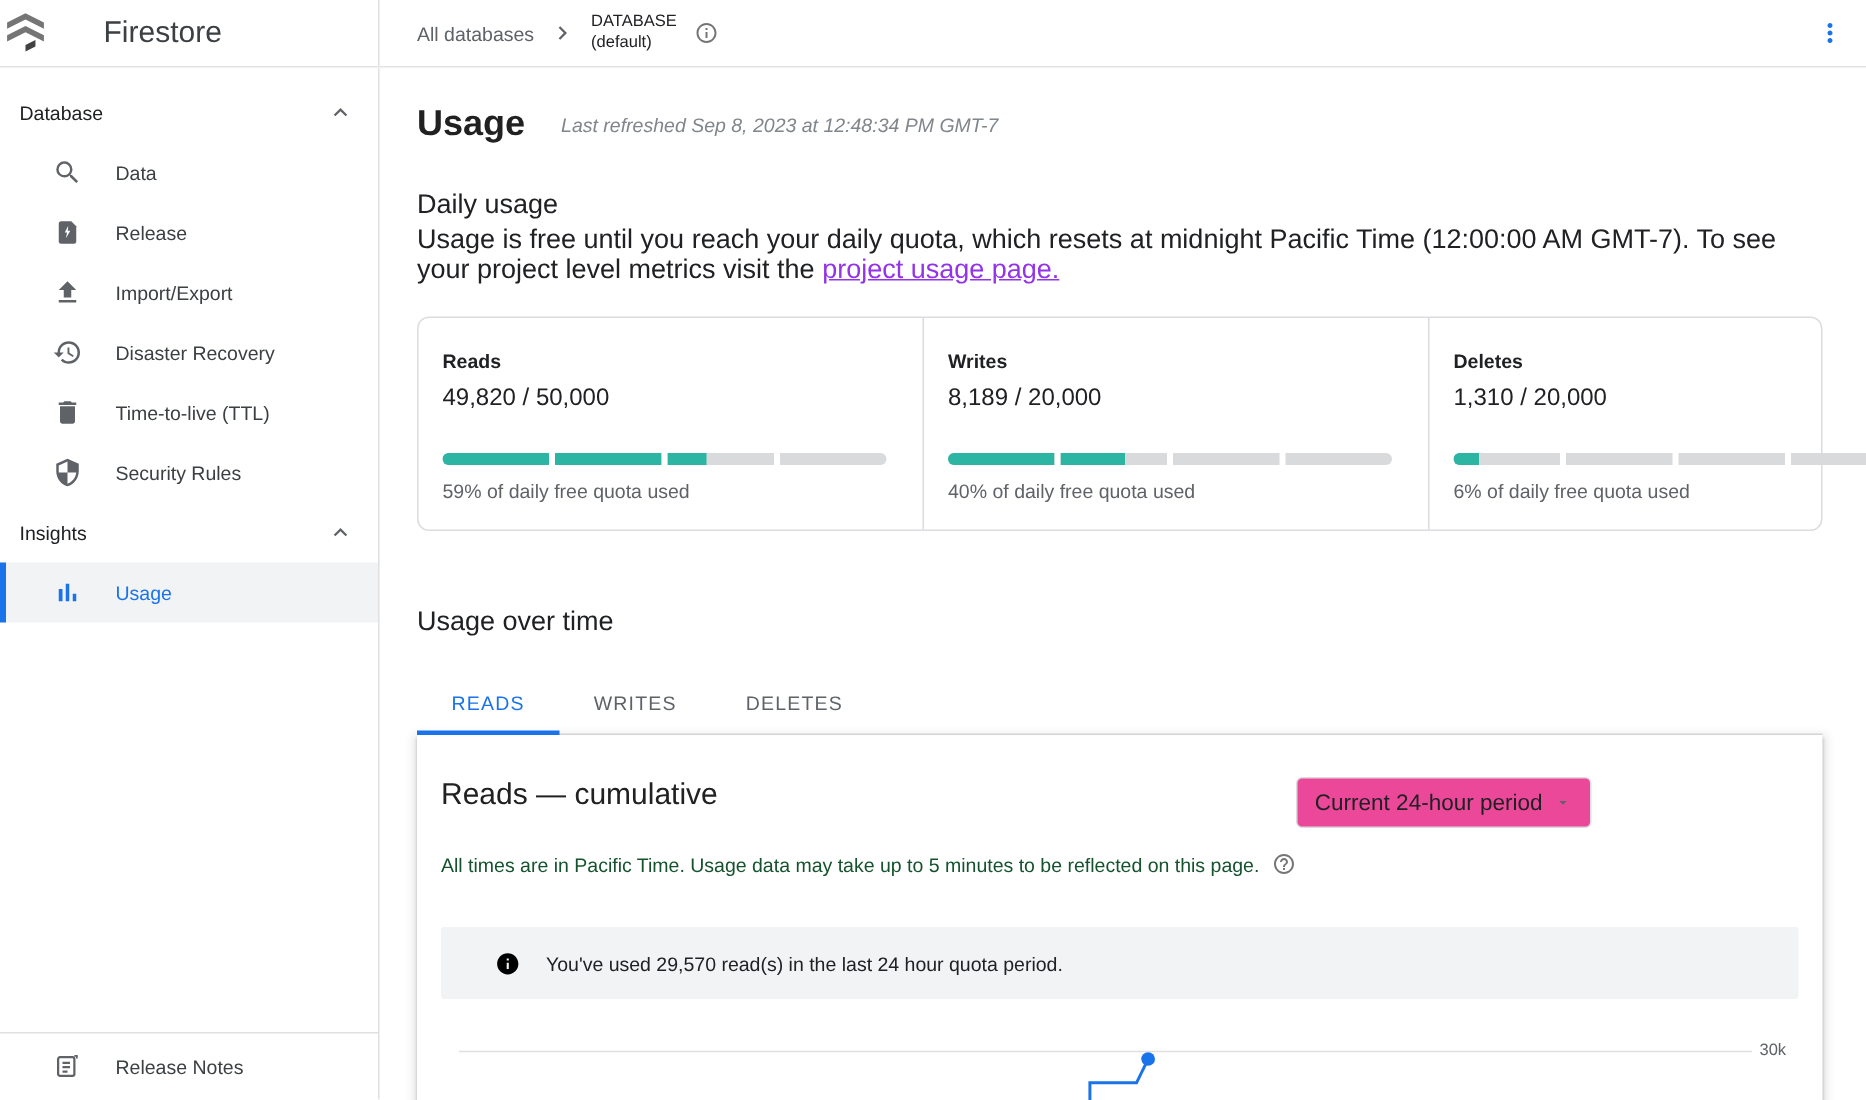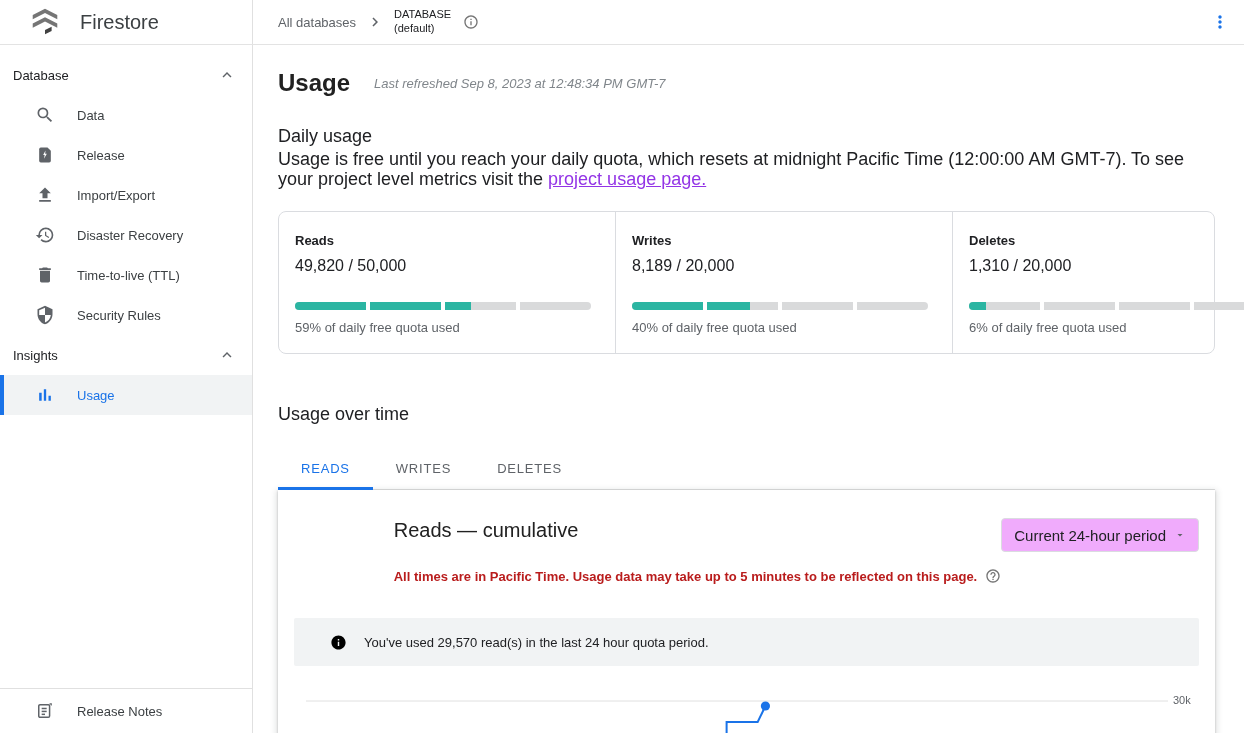--- a/index.html
+++ b/index.html
@@ -4,21 +4,21 @@
 <style>
   * { margin:0; padding:0; box-sizing:border-box; }
   html,body { width:1244px; height:733px; overflow:hidden; background:#fff;
     font-family:"Liberation Sans","DejaVu Sans",sans-serif; color:#202124; }
   .mi { display:block; }
 
   
   .topbar { position:fixed; top:0; left:0; right:0; height:45px; display:flex;
     border-bottom:1px solid #e3e3e3; background:#fff; z-index:5; }
   .logo-area { width:253px; min-width:253px; display:flex; align-items:center;
-    padding-left:28px; border-right:1px solid #e0e0e0; }
+    padding-left:0; border-right:1px solid #e0e0e0;gap:17px; }
   .product-name { font-size:20px; color:#3c4043; margin-left:18px; }
   .crumbs { flex:1; display:flex; align-items:center; padding-left:25px; }
   .crumb-root { font-size:13px; color:#5f6368; }
   .crumb-sep { margin:0 10px; color:#5f6368; }
   .crumb-current { font-size:11px; line-height:1.25; color:#202124; }
   .crumb-info { margin-left:12px; color:#757575; }
   .topbar-actions { display:flex; align-items:center; padding-right:14px; }
 
   
   .sidebar { position:fixed; top:45px; left:0; bottom:0; width:253px;
@@ -64,27 +64,27 @@
   .uot-h2 { margin-top:50px; }
   .tabs { margin-top:22px; display:flex; border-bottom:1px solid #e0e0e0; width:937px; }
   .tab { padding:14px 23px 13px; font-size:13px; letter-spacing:.8px; color:#5f6368;
     cursor:pointer; position:relative; font-weight:500; }
   .tab.active { color:var(--accent,#1a73e8); }
   .tab.active::after { content:""; position:absolute; left:0; right:0; bottom:-1px;
     height:3px; background:var(--accent,#1a73e8); }
 
   .chart-card { width:937px; background:#fff; padding:28px 16px 0 16px;
     box-shadow:0 1px 2px rgba(60,64,67,.3), 0 2px 6px 2px rgba(60,64,67,.15); }
-  .chart-head { display:flex; align-items:flex-start; justify-content:flex-end; }
+  .chart-head { display:flex; align-items:flex-start; justify-content:flex-start; }
   .chart-title { font-size:20px; color:#212121; font-weight:400; margin-top:1px; }
   .tz-row { display:flex; align-items:center; margin-top:26px; }
-  .tz-note { font-size:13px; color:#b91c1c;font-weight:bold; }
+  .tz-note { font-size:13px; color:#14532d; }
   .tz-help { margin-left:8px; color:#757575; cursor:pointer; display:flex; }
   .period-btn { display:flex; align-items:center; gap:8px; border:1px solid #dadce0;
-    border-radius:4px; background:#f0abfc; height:34px; padding:0 12px; font-size:15px;
+    border-radius:4px; background:#ec4899; height:34px; padding:0 12px; font-size:15px;
     color:#202124; cursor:pointer; font-family:inherit; }
   .period-btn .arrow { color:#5f6368; display:flex; }
   .banner { margin-top:34px; height:48px; background:var(--banner,#f1f3f4); border-radius:2px;
     display:flex; align-items:center; padding-left:36px; }
   .banner-text { margin-left:17px; font-size:13px; color:#202124; }
 
   .chart-area { margin-top:13px; display:flex; height:86px; }
   .plot { position:relative; flex:1; overflow:hidden; margin-left:12px; }
   .plot svg { position:absolute; inset:0; width:100%; height:100%; }
   .ylab { width:26px; margin-left:5px; font-size:11px; color:#5f6368; padding-top:15px; }

